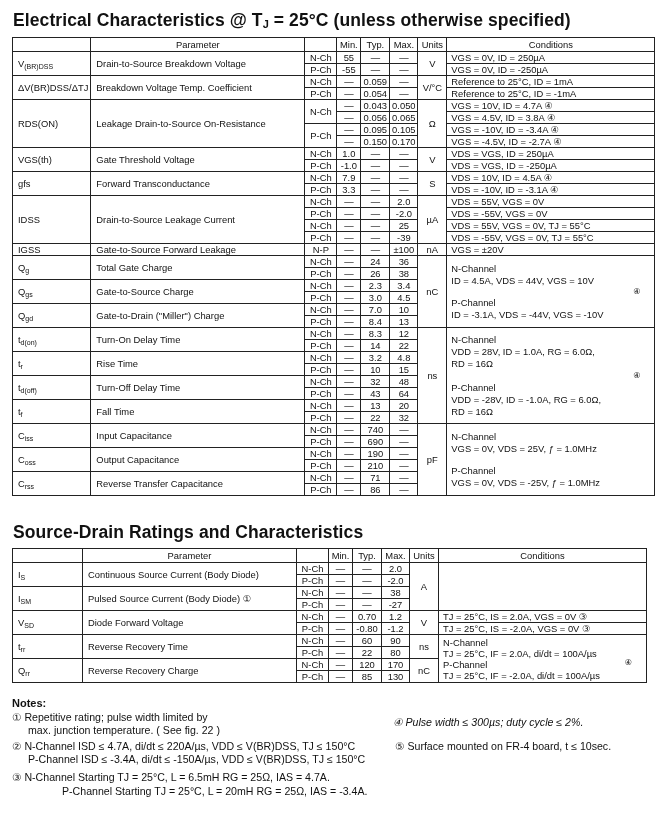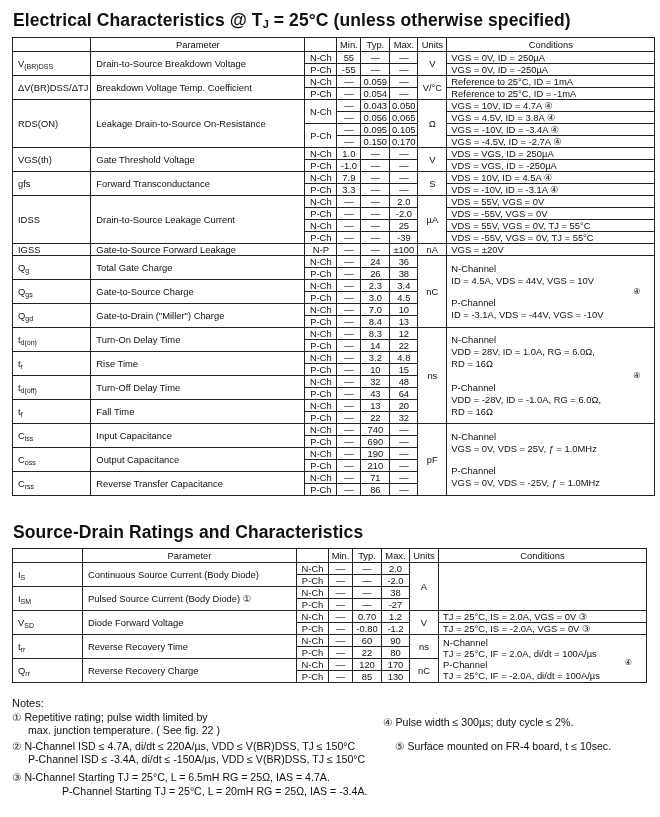--- a/index.html
+++ b/index.html
@@ -11,21 +11,21 @@
   table.spec td.sym { padding-left: 5px; }
   table.spec td.par { padding-left: 5px; }
   table.spec td.ch, table.spec td.num, table.spec td.unit { text-align: center; padding: 0; }
   table.spec td.cond { padding-left: 4px; }
   table.spec td.cond.multi { white-space: normal; line-height: 12px; vertical-align: middle; position: relative; }
   table.spec tr.head td { height: 13px; text-align: center; }
   sub { font-size: 7px; vertical-align: -2px; line-height: 0; }
   .circ { font-size: 8px; }
   .note-mark { position: absolute; right: 14px; }
   .notes { position: absolute; left: 12px; top: 697px; font-size: 10.6px; width: 640px; }
-  .notes .hdr { font-weight: normal; font-size: 11px; margin-bottom: 1px; }
+  .notes .hdr { font-weight: bold; font-size: 11px; margin-bottom: 1px; }
   .notes .n { position: absolute; white-space: nowrap; line-height: 13px; }
 </style>
 </head>
 <body>
 
 <div class="title" style="top:10px;">
   <span>Electrical Characteristics @ T</span><sub style="font-size:11px;">J</sub><span> = 25°C (unless otherwise specified)</span>
 </div>
 
 <table class="spec" id="t1" style="top:37px;">
@@ -476,15 +476,15 @@
 </table>
 
 <div class="notes">
   <div class="n hdr" style="top:0px;left:0;">Notes:</div>
   <div class="n" style="top:14px;left:0;">① Repetitive rating; pulse width limited by</div>
   <div class="n" style="top:27px;left:16px;">max. junction temperature. ( See fig. 22 )</div>
   <div class="n" style="top:43px;left:0;">② N-Channel ISD ≤ 4.7A, di/dt ≤ 220A/µs, VDD ≤ V(BR)DSS, TJ ≤ 150°C</div>
   <div class="n" style="top:56px;left:16px;">P-Channel ISD ≤ -3.4A, di/dt ≤ -150A/µs, VDD ≤ V(BR)DSS, TJ ≤ 150°C</div>
   <div class="n" style="top:74px;left:0;">③ N-Channel Starting TJ = 25°C, L = 6.5mH RG = 25Ω, IAS = 4.7A.</div>
   <div class="n" style="top:88px;left:26px;padding-left:24px;">P-Channel Starting TJ = 25°C, L = 20mH RG = 25Ω, IAS = -3.4A.</div>
-  <div class="n" style="top:19px;left:371px;">④ Pulse width ≤ 300µs; duty cycle ≤ 2%.</div>
+  <div class="n" style="top:19px;left:381px;font-style:italic;">④ Pulse width ≤ 300µs; duty cycle ≤ 2%.</div>
   <div class="n" style="top:43px;left:383px;">⑤ Surface mounted on FR-4 board, t ≤ 10sec.</div>
 </div>
 
 </body></html>

